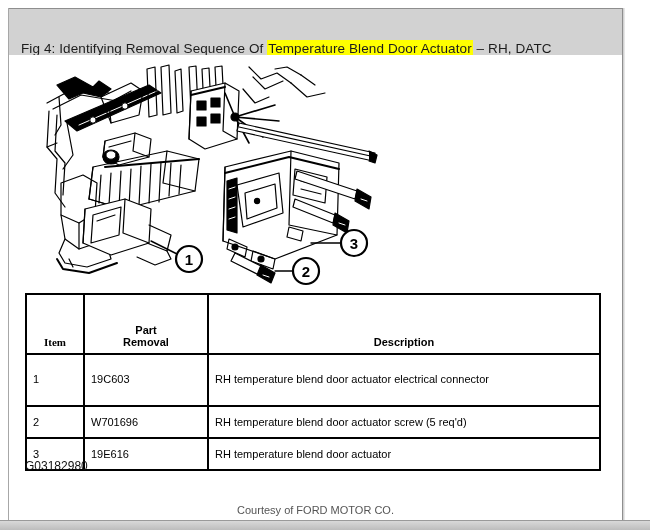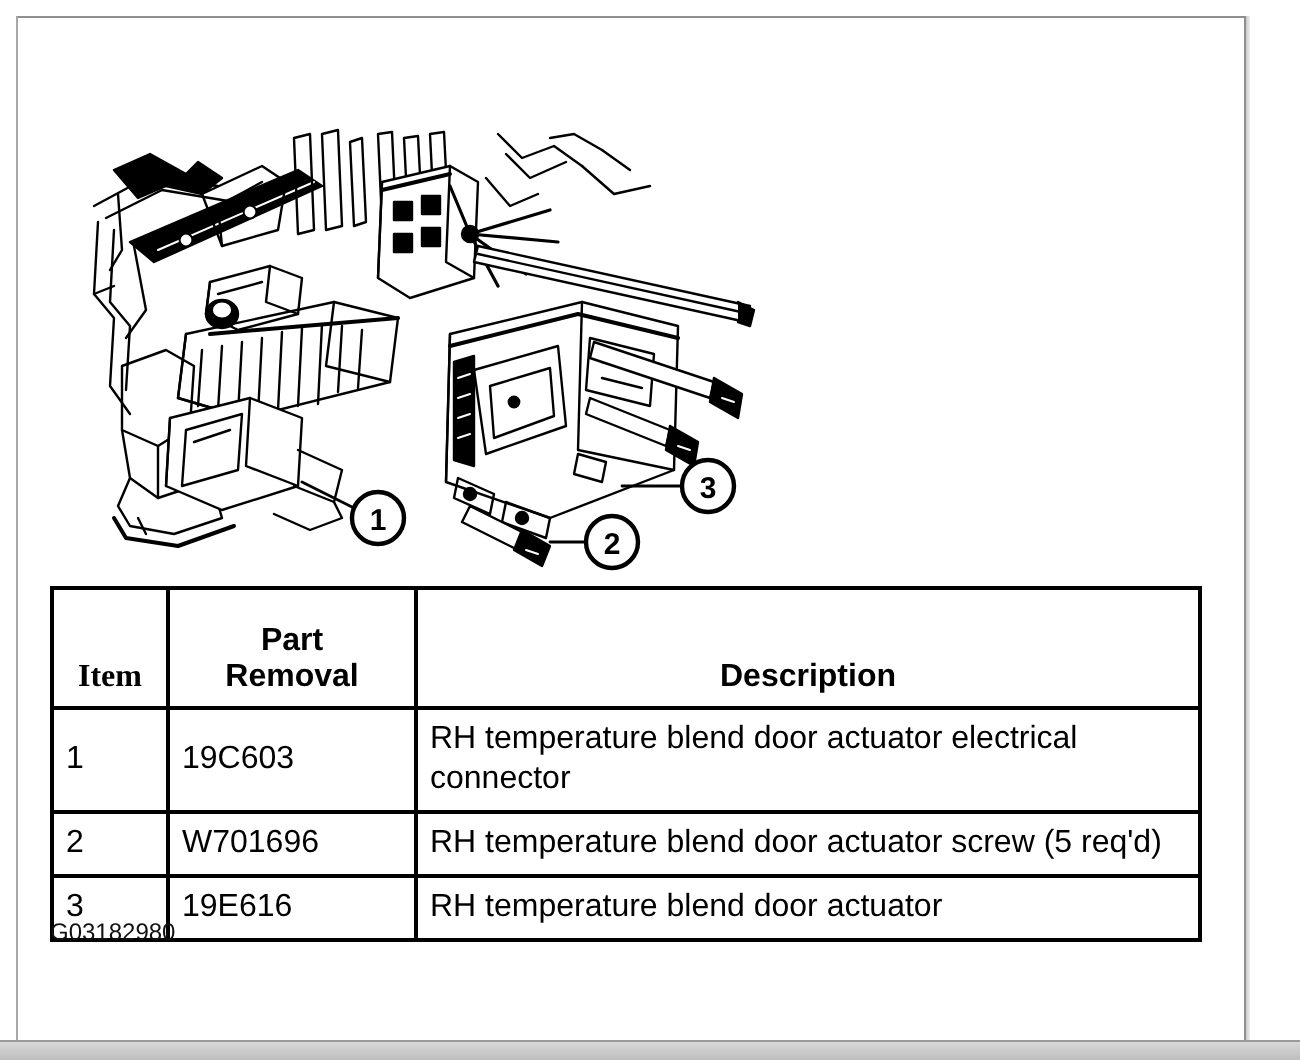--- a/index.html
+++ b/index.html
@@ -49,21 +49,21 @@
   #illus svg{display:block;}
 
   
   #parts-table{
     position:absolute;left:16px;top:238px;width:576px;
     border-collapse:collapse;
     table-layout:fixed;
   }
   #parts-table td,#parts-table th{
     border:2.5px solid #000;
-    font-size:16px;
+    font-size:11px;
     color:#000;
     padding:3px 6px;
     vertical-align:middle;
     font-weight:normal;
     text-align:left;
   }
   #parts-table th{
     font-weight:bold;
     text-align:center;
     vertical-align:bottom;
@@ -91,20 +91,23 @@
 <div id="page">
 
   <div class="chrome-top"></div>
   <div class="chrome-left"></div>
   <div class="chrome-right"></div>
   <div class="edge-h-top"></div>
   <div class="edge-l-line"></div>
   <div class="edge-v-dark"></div>
   <div class="edge-v-light"></div>
 
+  <div id="titlebar">
+    <div id="titletext"><span>Fig 4: Identifying Removal Sequence Of </span><span class="hl">Temperature Blend Door Actuator</span><span> – RH, DATC</span></div>
+  </div>
 
   <div id="doc">
 
     <div id="illus">
       <svg width="345" height="230" viewBox="0 0 345 230" xmlns="http://www.w3.org/2000/svg">
         <g stroke="#000" fill="none" stroke-width="1.2" stroke-linejoin="round" stroke-linecap="round">
 
           <path d="M18 22 L36 14 L54 24 L60 18 L72 26 L62 34 L44 30 L30 36 Z" fill="#000" stroke="#000"></path>
           <path d="M8 40 L34 26 L70 30"></path>
           <path d="M14 46 L42 32 L78 38"></path>
@@ -272,17 +275,18 @@
         </tr>
         <tr class="row-norm">
           <td>3</td>
           <td>19E616</td>
           <td>RH temperature blend door actuator</td>
         </tr>
       </tbody>
     </table>
 
     <div id="gcode">G03182980</div>
+    <div id="courtesy">Courtesy of FORD MOTOR CO.</div>
   </div>
 
   <div class="bottom-bar-line"></div>
   <div class="bottom-bar"></div>
 </div>
 
 </body></html>

